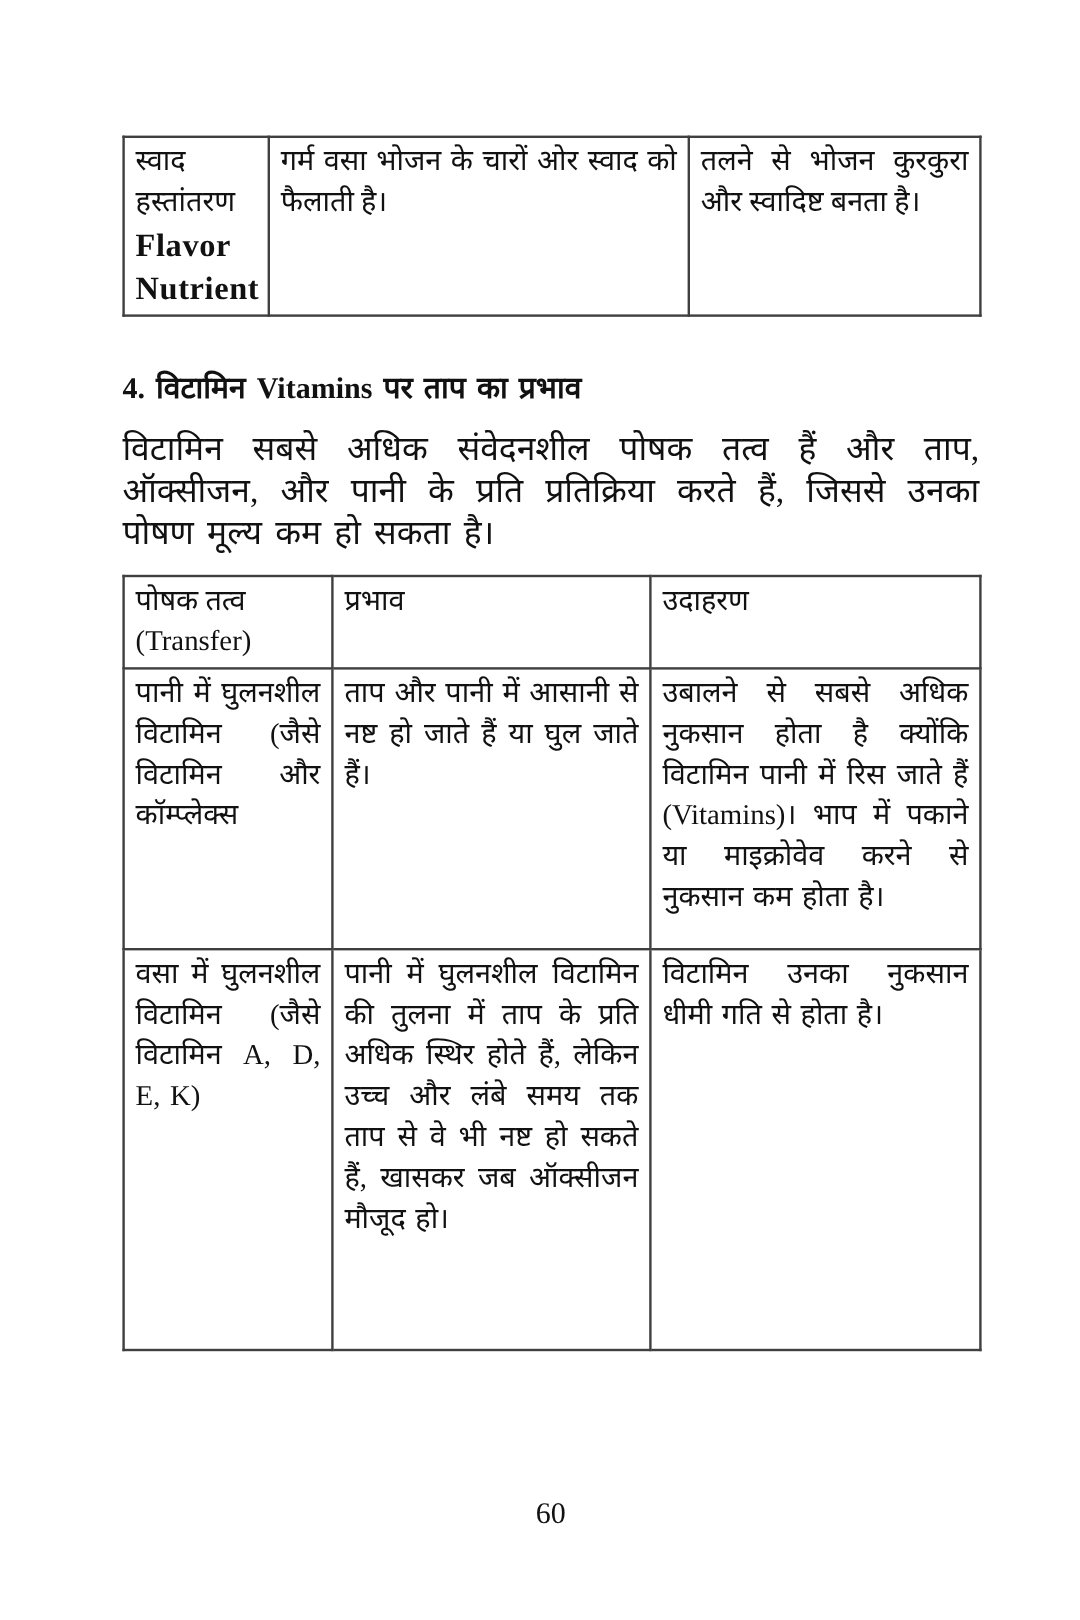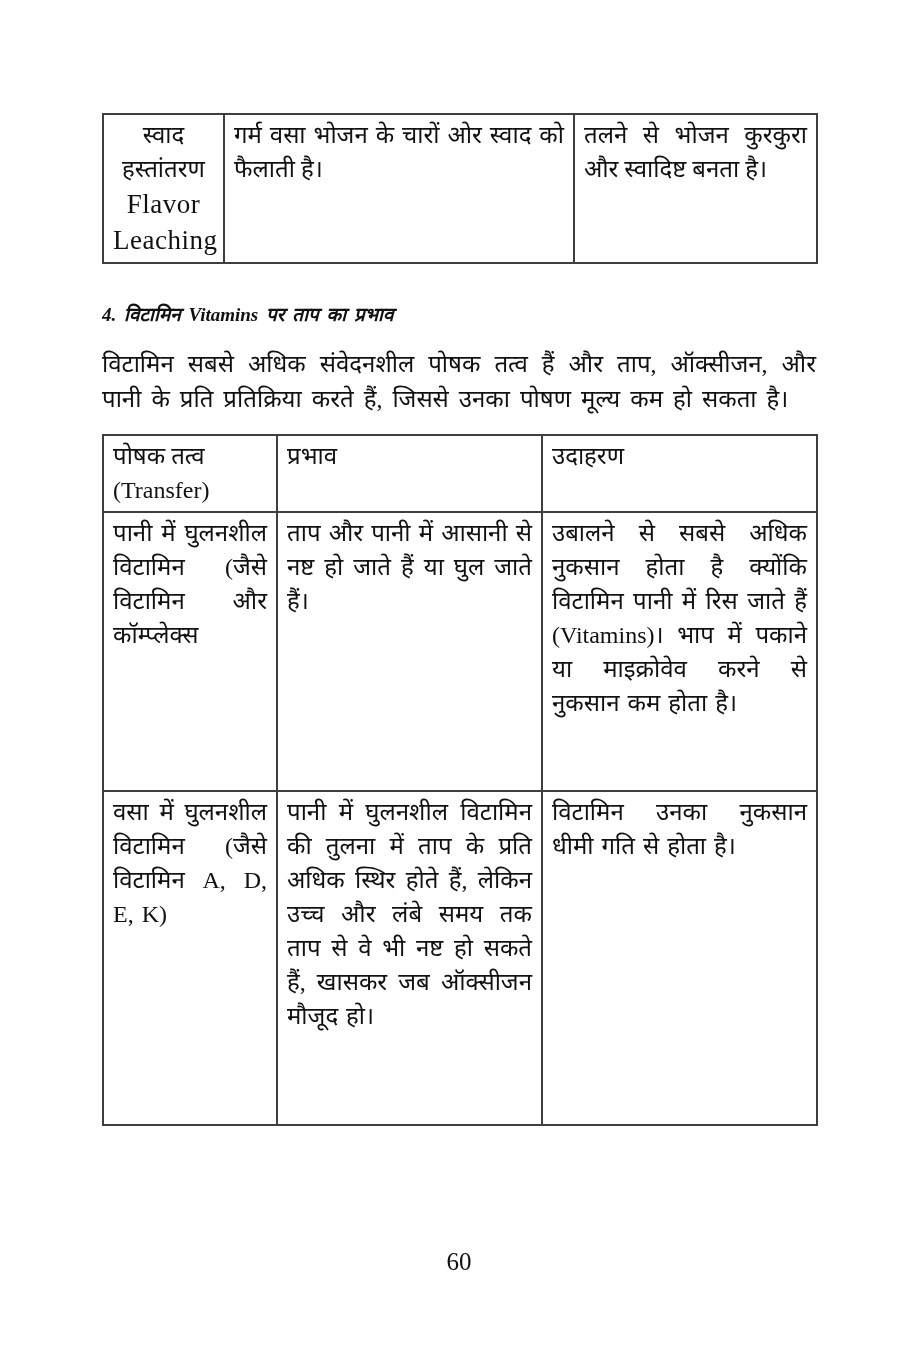--- a/index.html
+++ b/index.html
@@ -27,49 +27,48 @@
     border: 2px solid #3f3f3f;
     vertical-align: top;
     padding: 3px 9px 4px 9px;
     font-size: 24px;
     line-height: 34px;
     font-weight: normal;
     text-align: justify;
   }
   
   .top-table td { height: 126px; }
-  .top-table .c1 { text-align: center; }
+  .top-table .c1 { text-align: left; }
   .block { display: block; }
-  .en-big { font-size: 27px; line-height: 36px; letter-spacing: 0.5px; }
+  .en-big { font-size: 27px; line-height: 36px; letter-spacing: 0.5px; font-weight: bold; }
   
   .heading {
-    margin-top: 35px;
-    font-size: 19px;
+    margin-top: 45px;
+    font-size: 25px;
     font-weight: bold;
     line-height: 32px;
     word-spacing: 3px;
-    font-style: italic;
   }
   .intro {
     margin-top: 16px;
-    font-size: 24px;
+    font-size: 28px;
     line-height: 35px;
     text-align: justify;
     word-spacing: 4px;
   }
   
   .main-table { margin-top: 17px; }
   .main-table th {
     text-align: center;
     font-weight: bold;
     font-size: 25px;
     height: 66px;
     padding-top: 6px;
   }
-  .main-table tr.r1 td { height: 279px; }
+  .main-table tr.r1 td { height: 234px; }
   .main-table tr.r2 td { height: 334px; }
   .main-table td { word-spacing: 2px; }
   
   .page-number {
     position: absolute;
     left: 102px;
     top: 1248px;
     width: 714px;
     text-align: center;
     font-size: 25px;
@@ -85,21 +84,21 @@
     <colgroup>
       <col style="width:121px">
       <col style="width:350px">
       <col style="width:243px">
     </colgroup>
     <tbody>
       <tr>
         <td class="c1">
           <span class="block">स्वाद हस्तांतरण</span>
           <span class="block en-big">Flavor</span>
-          <span class="block en-big">Leaching</span>
+          <span class="block en-big">Nutrient</span>
         </td>
         <td>गर्म वसा भोजन के चारों ओर स्वाद को फैलाती है।</td>
         <td>तलने से भोजन कुरकुरा और स्वादिष्ट बनता है।</td>
       </tr>
     </tbody>
   </table>
 
   <h2 class="heading">4. विटामिन  Vitamins  पर ताप का प्रभाव</h2>
 
   <p class="intro">विटामिन सबसे अधिक संवेदनशील पोषक तत्व हैं और ताप, ऑक्सीजन, और पानी के प्रति प्रतिक्रिया करते हैं, जिससे उनका पोषण मूल्य कम हो सकता है।</p>

